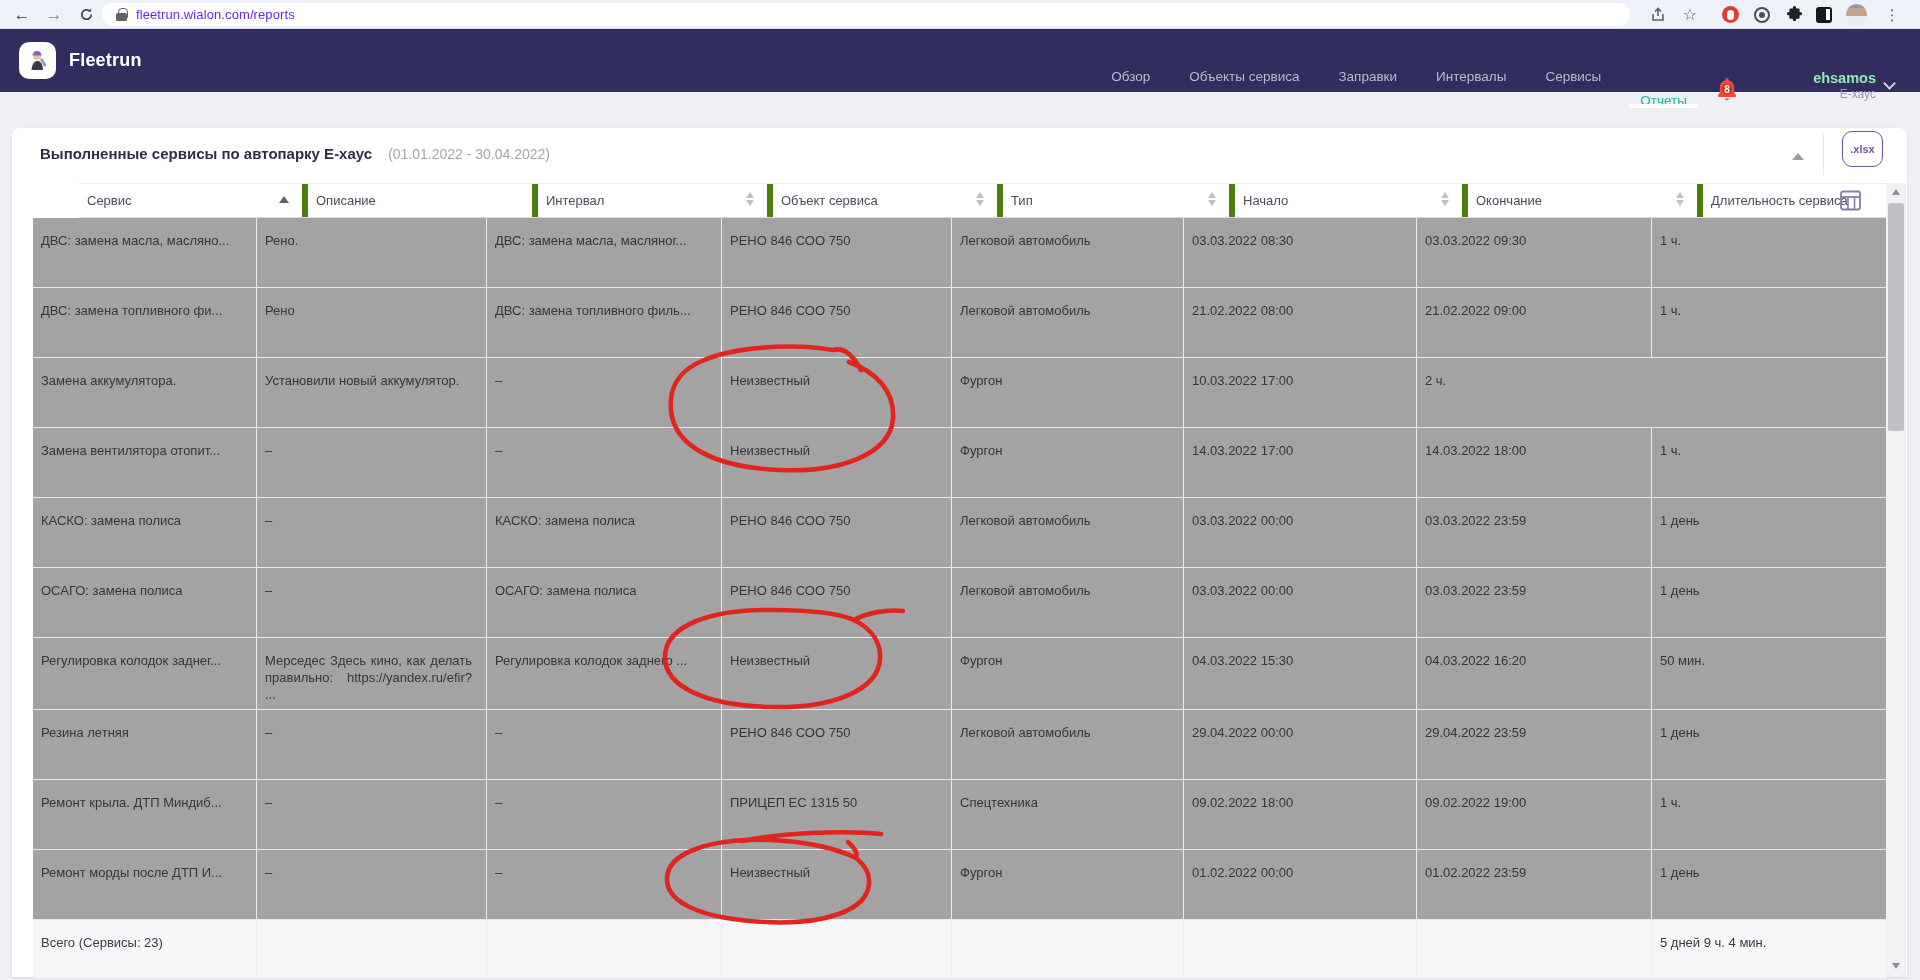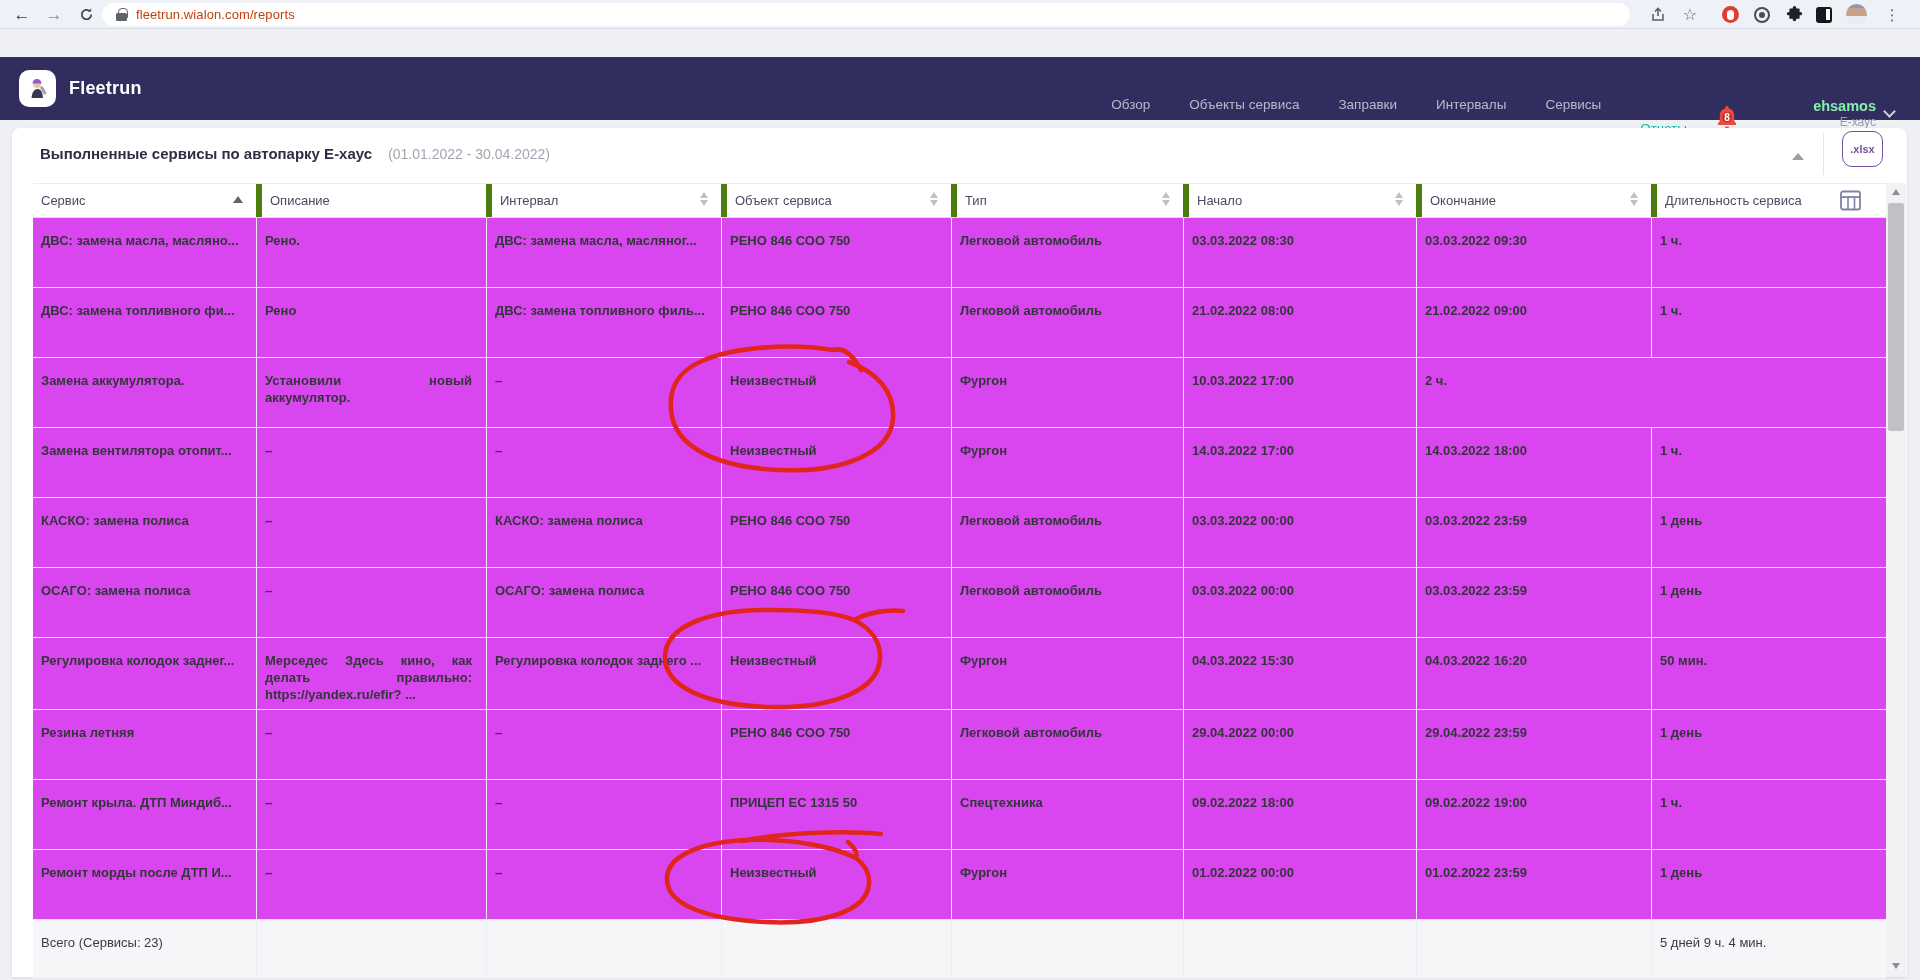--- a/index.html
+++ b/index.html
@@ -7,39 +7,39 @@
   #page { position:relative; width:1920px; height:980px; overflow:hidden;
           font-family:"Liberation Sans", sans-serif; background:#eef0f4; }
 
   
   .browser { position:absolute; left:0; top:0; width:1920px; height:29px;
              background:#eef1f8; border-bottom:1px solid #d8dce4; }
   .b-ico { position:absolute; top:0; height:29px; display:flex; align-items:center; justify-content:center;
            color:#3c4043; font-size:17px; width:28px; cursor:pointer; }
   .omnibox { position:absolute; left:102px; top:3px; width:1528px; height:23px; background:#fff;
              border-radius:12px; display:flex; align-items:center; padding-left:14px; }
-  .omnibox .url { font-size:13px; color:#c2410c; letter-spacing:.1px; }
+  .omnibox .url { font-size:13px; color:#6d28d9; letter-spacing:.1px; }
   .lock { width:11px; height:13px; margin-right:9px; position:relative; }
   .lock:before { content:""; position:absolute; left:1.5px; top:0; width:8px; height:8px;
                  border:1.6px solid #5f6368; border-radius:4px 4px 0 0; }
   .lock:after { content:""; position:absolute; left:0; top:5px; width:11px; height:8px;
                 background:#5f6368; border-radius:1.5px; }
   .ext-red { width:17px; height:17px; border-radius:50%; background:#e23c30; position:relative; }
   .ext-red:after { content:""; position:absolute; left:5px; top:3.5px; width:7px; height:10px;
                    background:#fff; border-radius:3.5px; }
   .ext-ring { width:16px; height:16px; border-radius:50%; border:2px solid #4a4d52; position:relative; }
   .ext-ring:after { content:""; position:absolute; left:3px; top:3px; width:6px; height:6px;
                     border-radius:50%; background:#4a4d52; }
   .ext-square { width:16px; height:16px; background:#17181a; border-radius:3px; position:relative; }
   .ext-square:after { content:""; position:absolute; right:2.5px; top:2.5px; width:4px; height:11px; background:#fff; }
   .avatar-chip { width:21px; height:21px; border-radius:50%;
                  background:linear-gradient(180deg,#8c9bb5 0 20%,#c7a189 20% 58%,#e9ecf4 58% 100%); }
 
   
-  .navbar { position:absolute; left:0; top:29px; width:1920px; height:63px; background:var(--navbar,#322d5f);margin-top:28px; }
+  .navbar { position:absolute; left:0; top:29px; width:1920px; height:63px; background:var(--navbar,#322d5f); }
   .brand { position:absolute; left:19px; top:42px; display:flex; align-items:center; gap:13px; }
   .brand-box { width:37px; height:37px; background:#fff; border-radius:10px; display:flex;
                align-items:center; justify-content:center; }
   .brand-name { color:#fff; font-size:18px; font-weight:bold; letter-spacing:.2px; }
   .nav-menu { position:absolute; right:233px; top:16px; height:63px; display:flex; gap:39px; align-items:stretch; }
   .nav-item { position:relative; display:flex; align-items:center; color:#b9b9cd; font-size:13.5px; cursor:pointer; }
   .nav-item.active { color:#14b8a6;align-items:flex-end; }
   .nav-item.active:after { content:""; position:absolute; left:-11px; right:-11px; bottom:0; height:4px; background:#fff; }
   .bell-wrap { position:absolute; left:1712px; top:46px; width:30px; height:30px; cursor:pointer; }
   .user-block { position:absolute; right:44px; top:41px; text-align:right; cursor:pointer; }
@@ -60,33 +60,33 @@
                          border-left:6px solid transparent; border-right:6px solid transparent;
                          border-bottom:7px solid #9d9daa; }
   .title-divider { position:absolute; left:1811px; top:5px; width:1px; height:42px; background:#e4e4ea; }
   .xlsx-btn { position:absolute; left:1830px; top:3px; width:41px; height:36px; background:#fff;
               border:1.6px solid var(--accent_purple,#7450a0); border-radius:10px; color:var(--accent_purple,#7450a0);
               font-size:11px; font-weight:bold; display:flex; align-items:center; justify-content:center; cursor:pointer; }
 
   
   .report-table { position:absolute; left:33px; top:183px; width:1853px; }
   .grid-row { display:grid; grid-template-columns:223px 230px 235px 230px 232px 233px 235px 235px; }
-  .thead { height:35px; border-top:1px solid #ececf1; border-bottom:1px solid #dcdce3; }
+  .thead { height:35px; border-top:1px solid #ececf1; border-bottom:1px solid #dcdce3;margin-left:46px; }
   .th { position:relative; display:flex; align-items:center; padding-left:8px; font-size:13px;
         color:#4a4a61; cursor:pointer; overflow:hidden; white-space:nowrap; }
   .th + .th { border-left:6px solid #4d7c0f; }
   .sort-single { position:absolute; right:13px; top:12px; width:0; height:0;
                  border-left:5px solid transparent; border-right:5px solid transparent;
                  border-bottom:7px solid #62626e; }
   .sort-both { position:absolute; right:13px; top:8px; display:flex; flex-direction:column; gap:2px; }
   .sort-both i { display:block; width:0; height:0; border-left:4.5px solid transparent; border-right:4.5px solid transparent; }
   .sort-both i.up { border-bottom:6px solid #bfbfca; }
   .sort-both i.dn { border-top:6px solid #bfbfca; }
   .cols-icon { position:absolute; left:1806px; top:6px; width:23px; height:23px; cursor:pointer; }
-  .tr { min-height:70px; border-bottom:1px solid #e7e7ec; background:#d946ef;font-weight:bold; }
+  .tr { min-height:70px; border-bottom:1px solid #e7e7ec; background:#a3a3a3; }
   .td { padding:14px 10px 6px 8px; font-size:13px; color:#35353c; overflow:hidden; line-height:17px; }
   .td + .td { border-left:1px solid #ececf1; }
   .td.c0, .td.c2, .td.c3, .td.c4, .td.c5, .td.c6, .td.c7 { white-space:nowrap; }
   .td.c1 { text-align:justify; padding-right:14px; white-space:normal; }
   .tfoot { height:59px; background:#f6f6f8; border-bottom:1px solid #e7e7ec; }
   .tfoot .td { color:#3a3a44; }
 
   
   .vscroll { position:absolute; left:1886px; top:183px; width:20px; height:794px; background:#f2f2f4; }
   .vs-arrow { position:absolute; left:0; width:20px; height:18px; display:flex; align-items:center; justify-content:center; cursor:pointer; }

